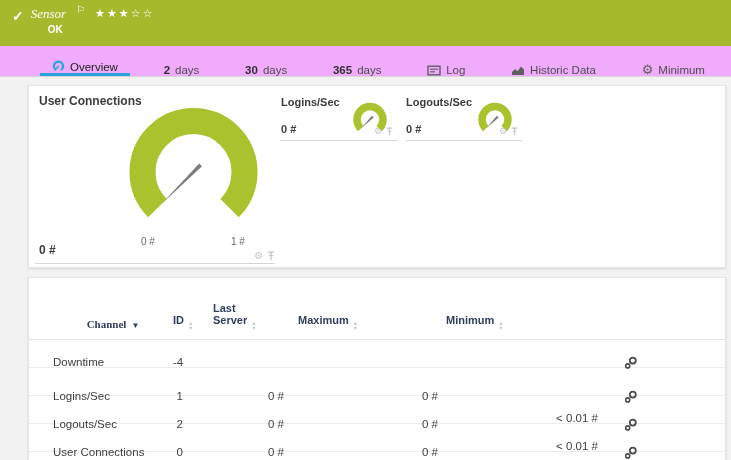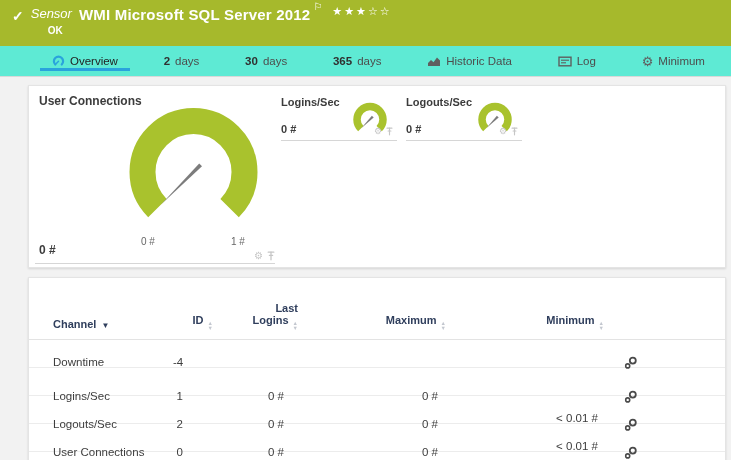--- a/index.html
+++ b/index.html
@@ -8,30 +8,30 @@
     position:relative; width:731px; height:460px; overflow:hidden;
     background:#f2f2f2; font-family:"Liberation Sans", sans-serif;
     color:#3d3d3d;
   }
   
   .topbar {
     height:46px; background:#a6b92c; color:#fff;
     display:flex; align-items:flex-start; padding:6px 10px 0 10px;
   }
   .topbar .check { font-size:14px; font-weight:bold; margin:2px 7px 0 2px; }
-  .title-line { display:flex; align-items:flex-start; }
+  .title-line { display:flex; align-items:center;font-family:Liberation Serif, serif; }
   .sensor-word { font-style:italic; font-size:13px; margin-right:7px; font-weight:400; }
   .sensor-title { font-size:15px; font-weight:bold; letter-spacing:.2px; }
   .flag { font-size:10px; vertical-align:super; margin-left:3px; position:relative; top:-5px; }
   .stars { font-size:11px; margin-left:10px; letter-spacing:2px; position:relative; top:-1px; }
   .ok-line { font-size:10px; font-weight:bold; margin:2px 0 0 17px; }
   
   .tabbar {
-    height:31px; background:#5eead4; border-bottom:1px solid #d9d9d9;
-    display:flex; justify-content:space-between; align-items:center;
+    height:31px; background:#f0abfc; border-bottom:1px solid #d9d9d9;
+    display:flex; justify-content:space-between; align-items:flex-end;
     padding:0 14px 0 40px;
   }
   .tab {
     display:flex; align-items:center; gap:5px; padding:0 12px;
     font-size:11.5px; color:#4d4d4d; cursor:pointer; white-space:nowrap;
   }
   .tab .num { font-weight:bold; color:#303030; }
   .tab.active { color:#222; border-bottom:3px solid #2aa3dc; padding-top:3px; }
   .tab svg { display:block; }
   .tab .gear-glyph { font-size:13px; color:#5f5f5f; line-height:1; }
@@ -60,22 +60,22 @@
   .small-block .sb-value { position:absolute; left:0; bottom:5px; font-size:11px; font-weight:bold; }
   .small-block .mini-icons { right:4px; bottom:0; }
   .small-block .gear-sm { font-size:9px; }
   
   .trow {
     display:grid; grid-template-columns:120px 40px 85px 148px 158px auto;
     padding-left:24px; align-items:center;
   }
   .thead { height:62px; align-items:end; padding-bottom:9px; border-bottom:1px solid #e3e3e3;
            color:#2f3e5c; font-weight:bold; font-size:11px; }
-  .th { text-align:right; cursor:pointer; }
-  .th.left { text-align:left; }
+  .th { cursor:pointer; }
+  .th.left { text-align:center;font-family:Liberation Serif, serif; }
   .caret-down { display:inline-block; margin-left:5px; font-size:8px; color:#2f3e5c; }
   .sortpair { display:inline-flex; flex-direction:column; margin-left:4px; vertical-align:-1px; }
   .sortpair span { font-size:5.5px; line-height:4.5px; color:#c3c7cf; }
   .tbody-row { height:28px; font-size:11.5px; border-bottom:1px solid #ececec; color:#3d3d3d; }
   .cell-r { text-align:right; }
   .pad-id { padding-right:30px; }
   .pad-last { padding-right:14px; }
   .pad-min { padding-right:8px; }
   .pad-max { padding-right:6px;margin-top:44px; }
   .cell-set { display:flex; justify-content:flex-start; padding-left:20px; }
@@ -84,21 +84,20 @@
 </head>
 <body>
 
 <div class="screen">
 
   <div class="topbar">
     <span class="check">✓</span>
     <div>
       <div class="title-line">
         <span class="sensor-word">Sensor</span>
-        <span class="sensor-title">WMI Microsoft SQL Server 2012</span>
         <span class="flag">⚐</span>
         <span class="stars">★★★☆☆</span>
       </div>
       <div class="ok-line">OK</div>
     </div>
   </div>
 
   <div class="tabbar">
     <div class="tab active">
       <span>
@@ -117,34 +116,34 @@
       <span class="num">30</span>
       <span>days</span>
     </div>
     <div class="tab">
       <span class="num">365</span>
       <span>days</span>
     </div>
     <div class="tab">
       <span>
         <svg width="14" height="11" viewBox="0 0 14 11">
-          <path d="M1 10 V7 L4 4 L6.5 6.2 L10 1.5 L13 4.5 V10 Z" fill="#5f5f5f"></path>
-        </svg>
-      </span>
-      <span>Historic Data</span>
-    </div>
-    <div class="tab">
-      <span>
-        <svg width="14" height="11" viewBox="0 0 14 11">
           <rect x="1" y="1.2" width="12" height="8.6" fill="none" stroke="#5f5f5f" stroke-width="1.4"></rect>
           <line x1="3" y1="4.2" x2="11" y2="4.2" stroke="#5f5f5f" stroke-width="1.1"></line>
           <line x1="3" y1="6.8" x2="8" y2="6.8" stroke="#5f5f5f" stroke-width="1.1"></line>
         </svg>
       </span>
       <span>Log</span>
+    </div>
+    <div class="tab">
+      <span>
+        <svg width="14" height="11" viewBox="0 0 14 11">
+          <path d="M1 10 V7 L4 4 L6.5 6.2 L10 1.5 L13 4.5 V10 Z" fill="#5f5f5f"></path>
+        </svg>
+      </span>
+      <span>Historic Data</span>
     </div>
     <div class="tab">
       <span class="gear-glyph">⚙</span>
       <span>Minimum</span>
     </div>
   </div>
 
   <div class="panel gauge-panel">
     <div class="g-title main-title">User Connections</div>
 
@@ -220,21 +219,21 @@
         <span>Channel</span><span class="caret-down">▼</span>
       </div>
       <div class="th">
         <span>ID</span><span class="sortpair">
             <span>▲</span>
             <span>▼</span>
           </span>
       </div>
       <div class="th">
         <div>Last</div>
-        <div><span>Logins</span><span class="sortpair">
+        <div><span>Server</span><span class="sortpair">
               <span>▲</span>
               <span>▼</span>
             </span></div>
       </div>
       <div class="th">
         <span>Maximum</span><span class="sortpair">
             <span>▲</span>
             <span>▼</span>
           </span>
       </div>

